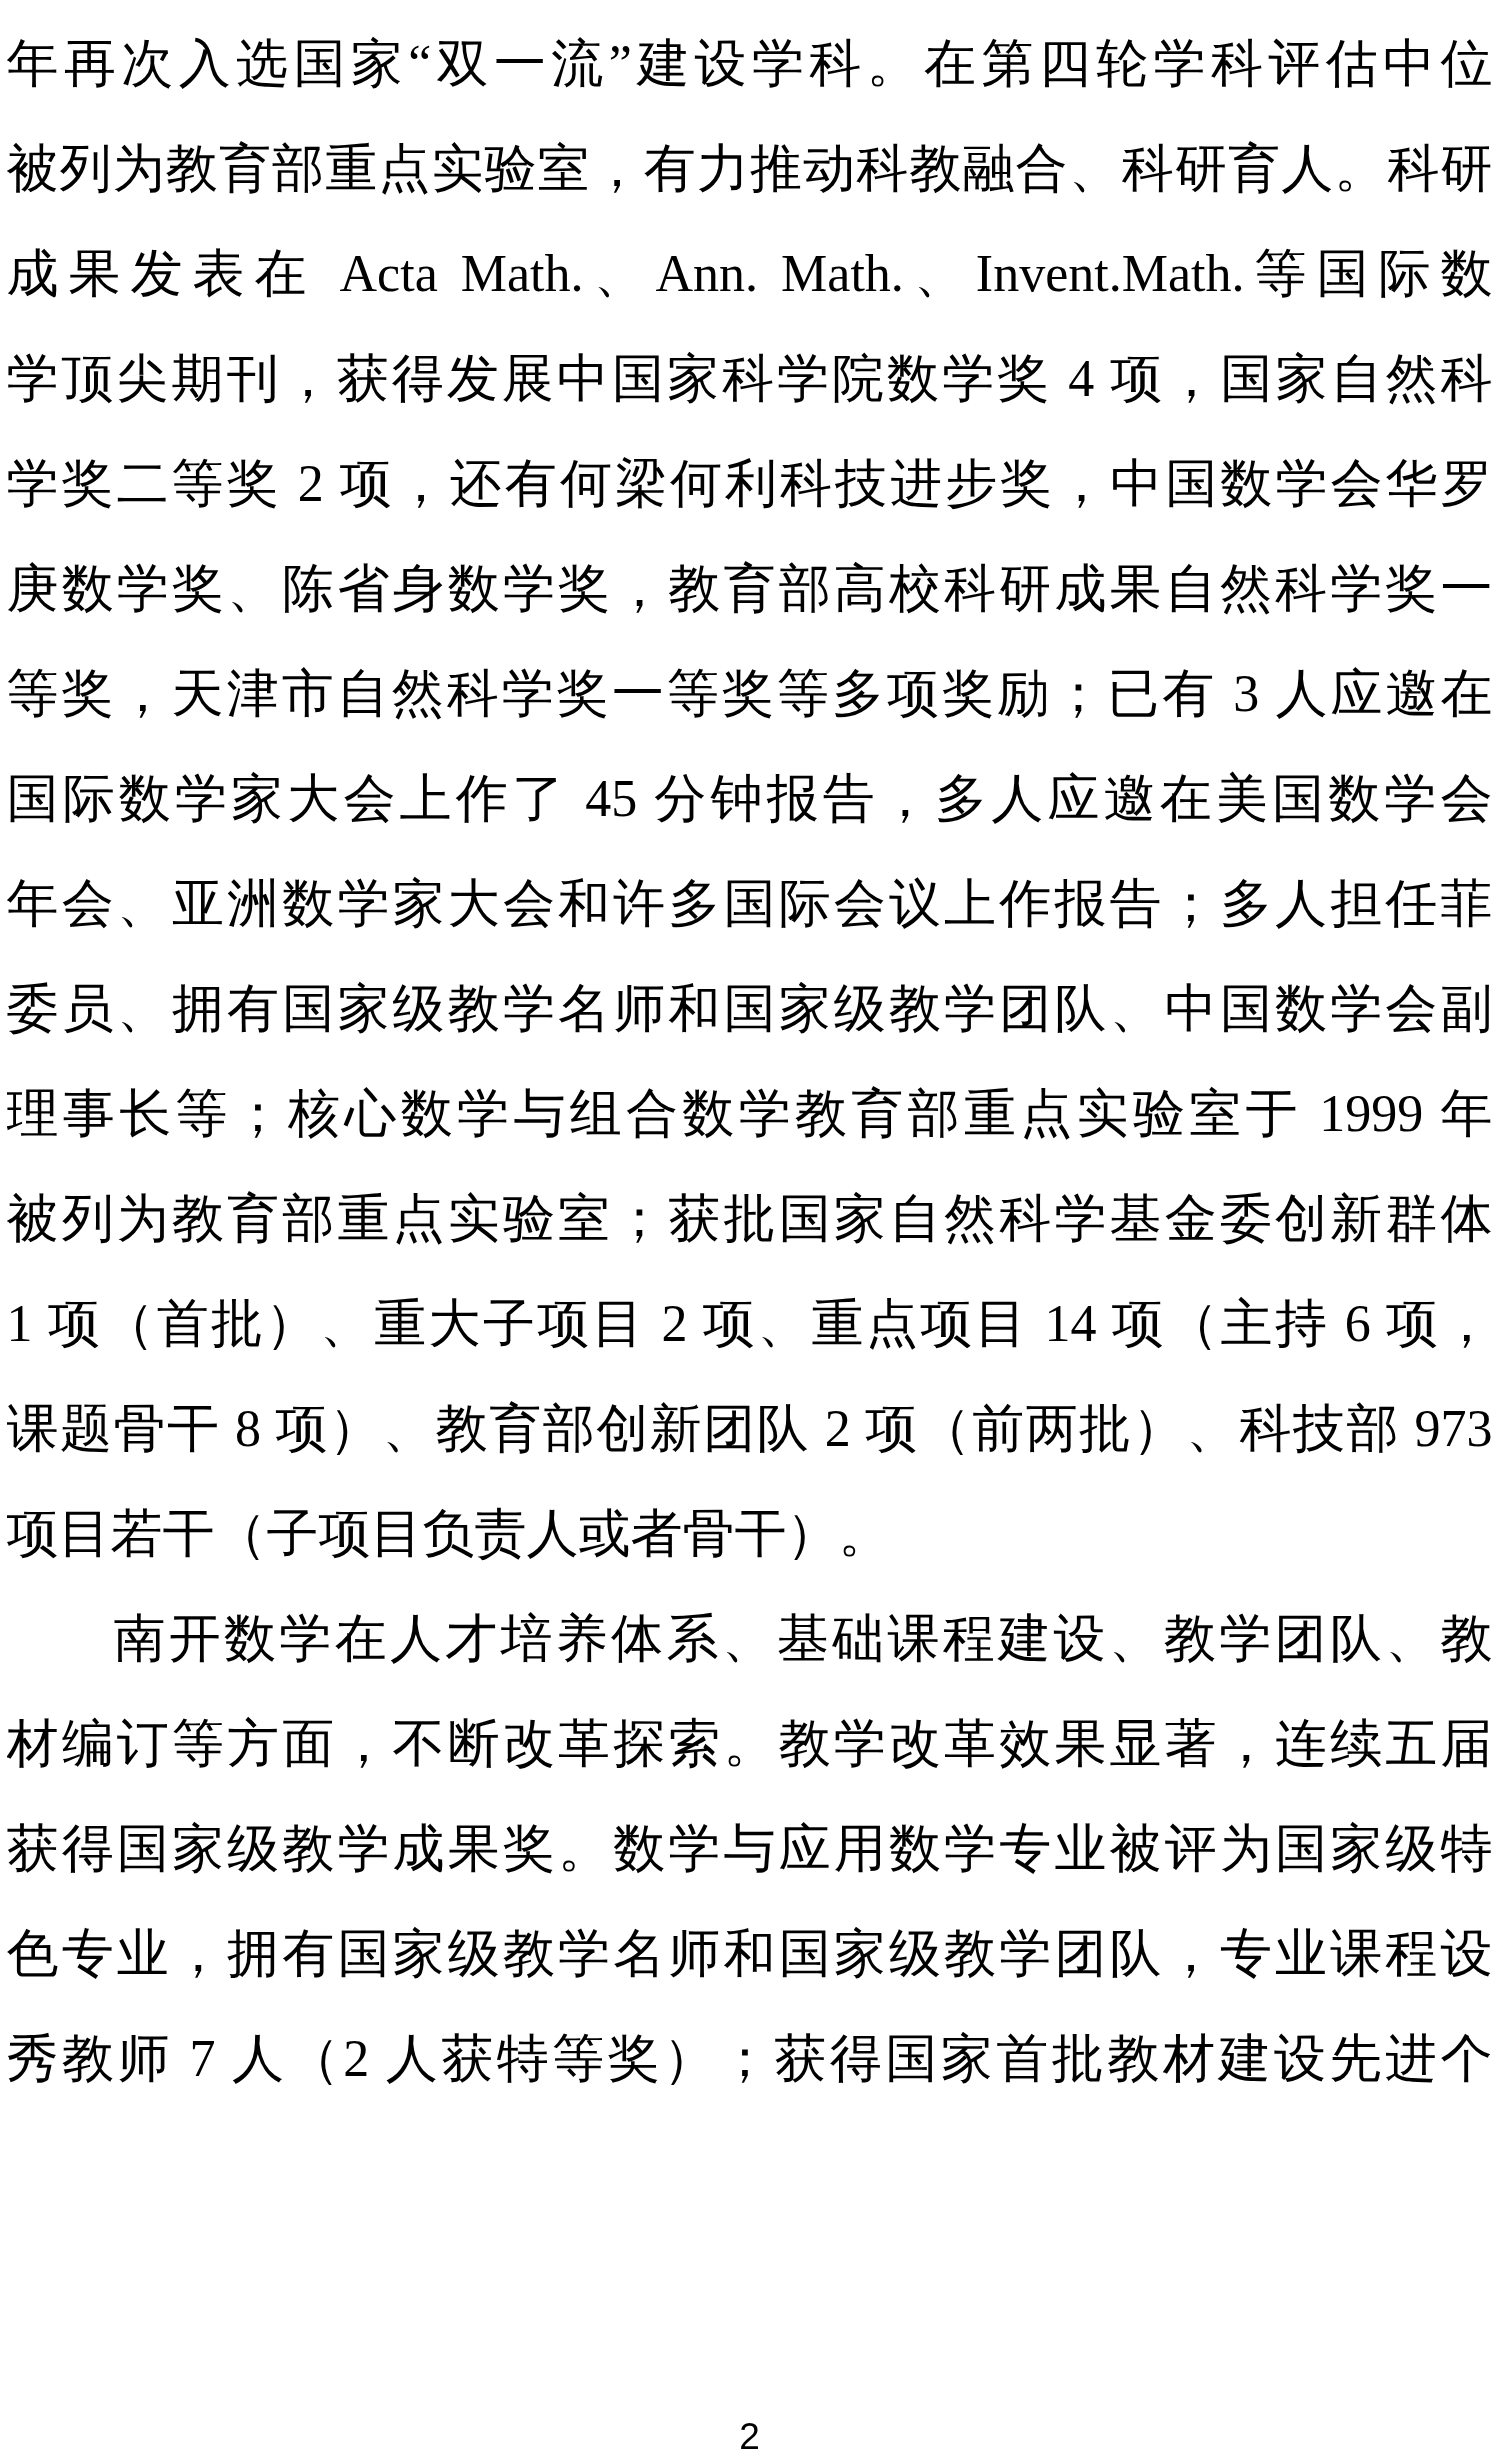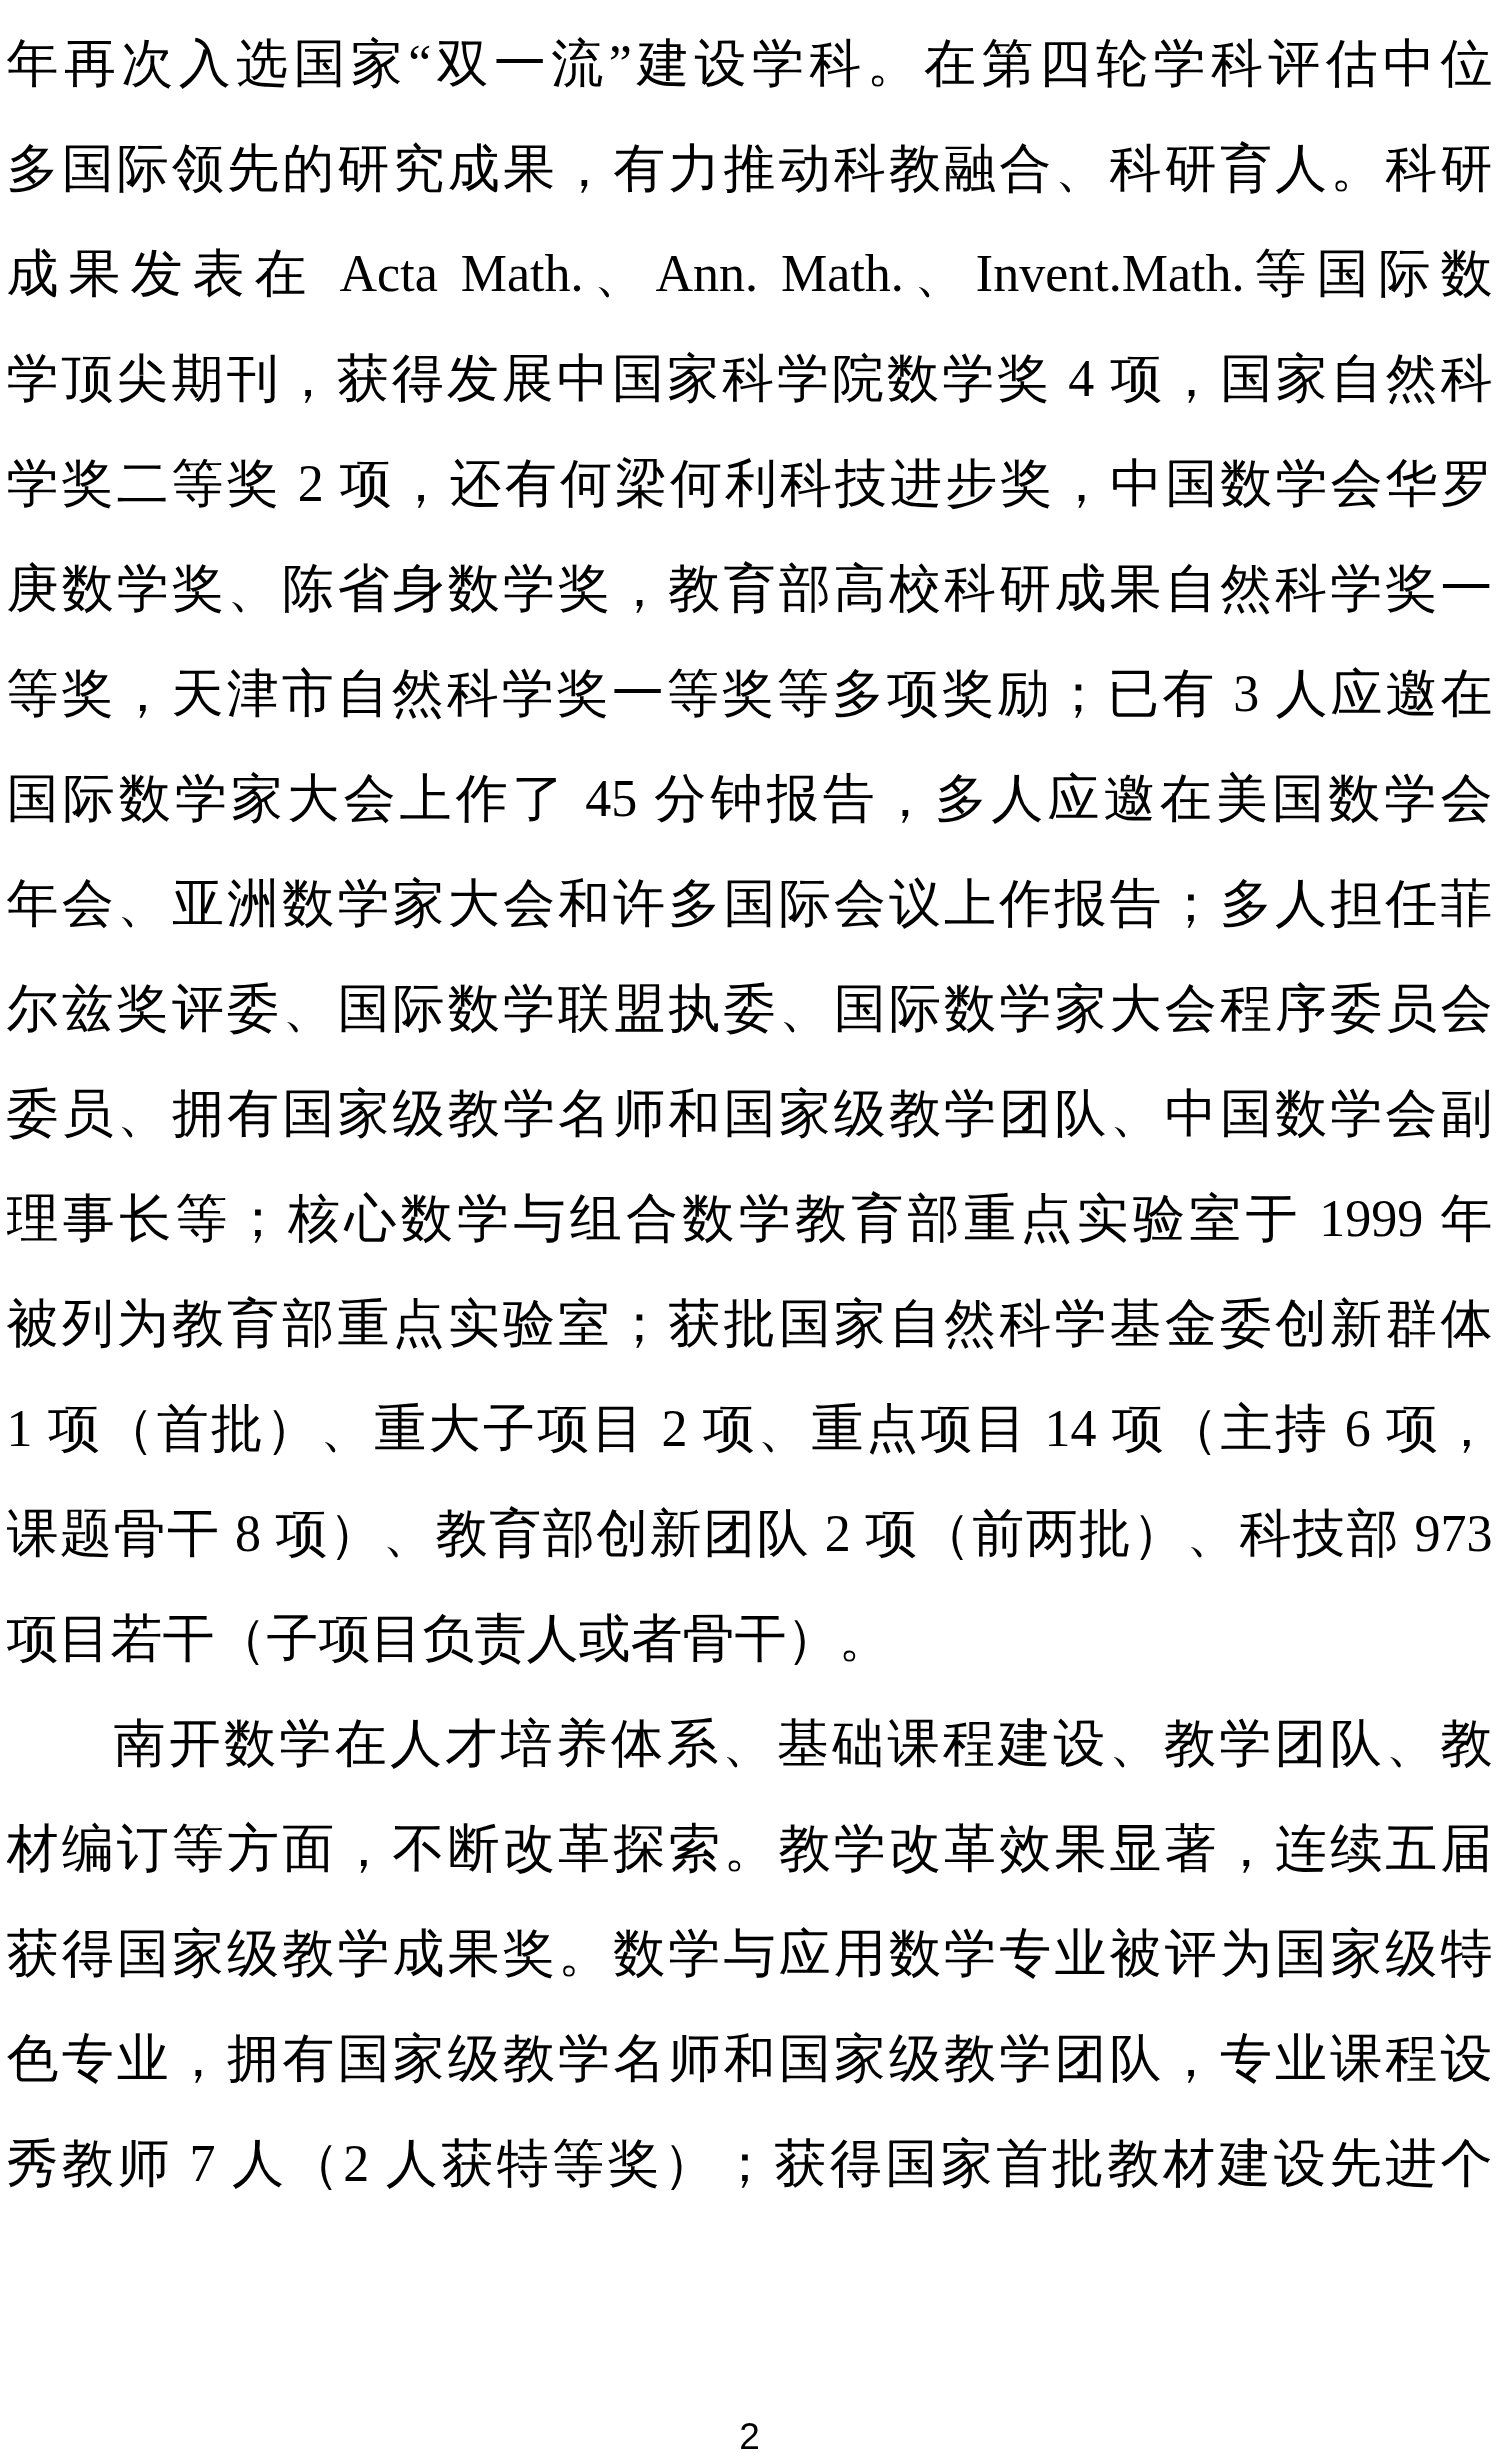--- a/index.html
+++ b/index.html
@@ -46,29 +46,28 @@
     font-size: 37px;
     font-family: "Liberation Sans", "DejaVu Sans", sans-serif;
   }
 </style>
 </head>
 <body>
 
 <div class="page">
   <div class="text-block">
     <div class="line">年再次入选国家“双一流”建设学科。在第四轮学科评估中位</div>
-    <div class="line">多国际领先的研究成果，有力推动科教融合、科研育人。科研</div>
+    <div class="line">被列为教育部重点实验室，有力推动科教融合、科研育人。科研</div>
     <div class="line">成果发表在 Acta Math.、Ann. Math.、Invent.Math.等国际数</div>
     <div class="line">学顶尖期刊，获得发展中国家科学院数学奖 4 项，国家自然科</div>
     <div class="line">学奖二等奖 2 项，还有何梁何利科技进步奖，中国数学会华罗</div>
     <div class="line">庚数学奖、陈省身数学奖，教育部高校科研成果自然科学奖一</div>
     <div class="line">等奖，天津市自然科学奖一等奖等多项奖励；已有 3 人应邀在</div>
     <div class="line">国际数学家大会上作了 45 分钟报告，多人应邀在美国数学会</div>
     <div class="line">年会、亚洲数学家大会和许多国际会议上作报告；多人担任菲</div>
-    <div class="line">尔兹奖评委、国际数学联盟执委、国际数学家大会程序委员会</div>
     <div class="line">委员、拥有国家级教学名师和国家级教学团队、中国数学会副</div>
     <div class="line">理事长等；核心数学与组合数学教育部重点实验室于 1999 年</div>
     <div class="line">被列为教育部重点实验室；获批国家自然科学基金委创新群体</div>
     <div class="line">1 项（首批）、重大子项目 2 项、重点项目 14 项（主持 6 项，</div>
     <div class="line">课题骨干 8 项）、教育部创新团队 2 项（前两批）、科技部 973</div>
     <div class="line para-end">项目若干（子项目负责人或者骨干）。</div>
     <div class="line para-start">南开数学在人才培养体系、基础课程建设、教学团队、教</div>
     <div class="line">材编订等方面，不断改革探索。教学改革效果显著，连续五届</div>
     <div class="line">获得国家级教学成果奖。数学与应用数学专业被评为国家级特</div>
     <div class="line">色专业，拥有国家级教学名师和国家级教学团队，专业课程设</div>

